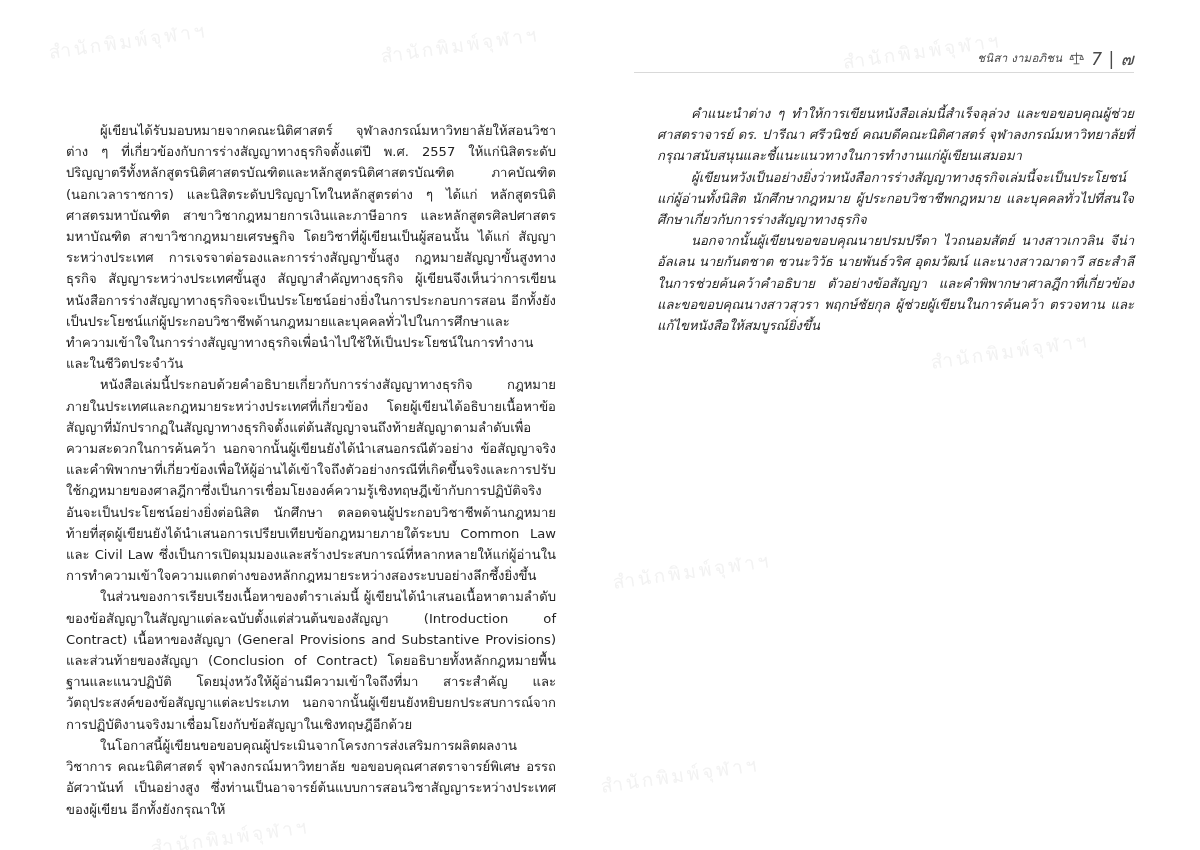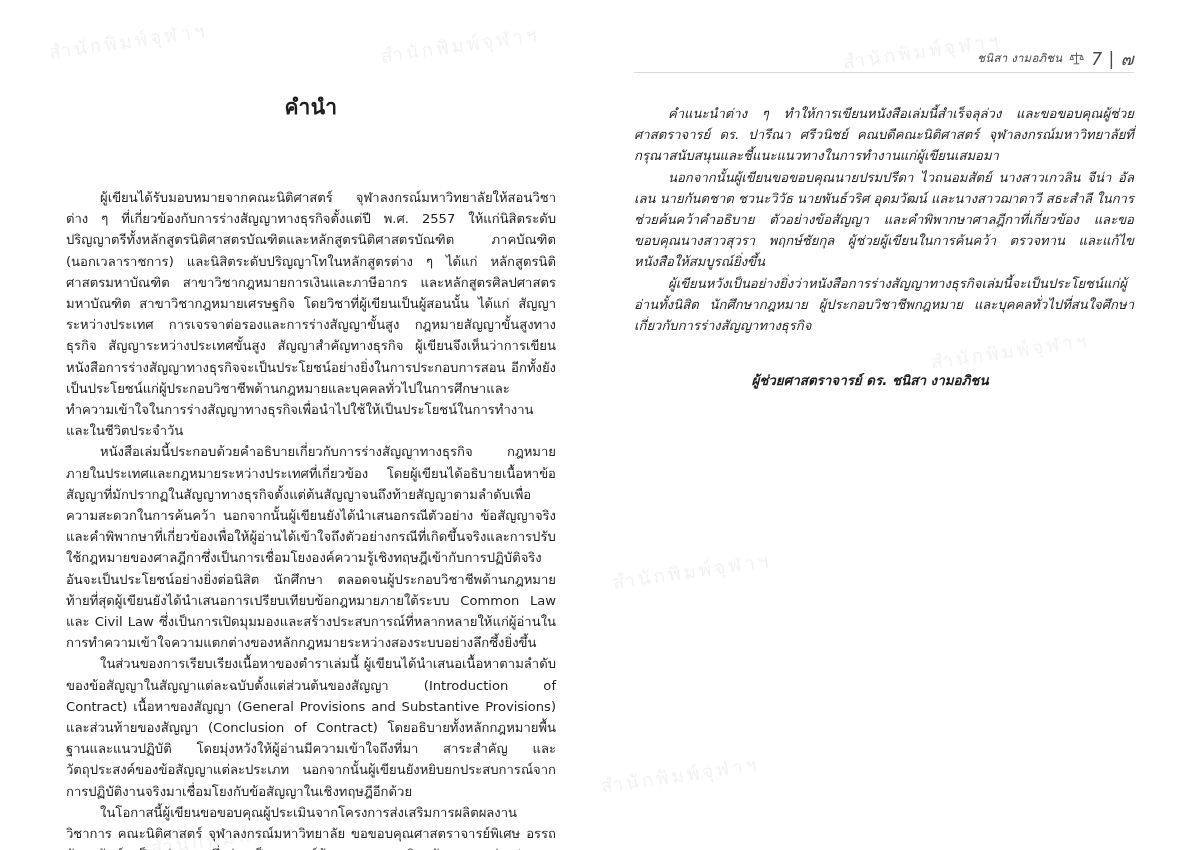--- a/index.html
+++ b/index.html
@@ -100,21 +100,21 @@
   .chapter-title {
     text-align: center;
     font-size: 21px;
     font-weight: bold;
     color: #1d1d1d;
     margin: 34px 0 0 0;
     letter-spacing: .5px;
   }
 
   .body-block { margin-top: 64px; }
-  .body-block-right { margin-top: 30px; }
+  .body-block-right { margin-top: 30px; margin-left: 23px; }
 
   p.para {
     margin: 0;
     font-size: 13.1px;
     line-height: 1.62;
     text-align: justify;
     text-justify: inter-word;
     text-indent: 34px;
     color: #232323;
     hyphens: none;
@@ -149,21 +149,20 @@
   <div class="wm wm-d">สำนักพิมพ์จุฬาฯ</div>
   <div class="wm wm-e">สำนักพิมพ์จุฬาฯ</div>
   <div class="wm wm-f">สำนักพิมพ์จุฬาฯ</div>
   <div class="wm wm-g">สำนักพิมพ์จุฬาฯ</div>
 </div>
 
 <div class="spread">
 
   <div class="page page-left">
 
-    <h1 class="chapter-title">คำนำ</h1>
 
     <div class="body-block">
       <p class="para">ผู้เขียนได้รับมอบหมายจากคณะนิติศาสตร์ จุฬาลงกรณ์มหาวิทยาลัยให้สอนวิชาต่าง ๆ ที่เกี่ยวข้องกับการร่างสัญญาทางธุรกิจตั้งแต่ปี พ.ศ. 2557 ให้แก่นิสิตระดับปริญญาตรีทั้งหลักสูตรนิติศาสตรบัณฑิตและหลักสูตรนิติศาสตรบัณฑิต ภาคบัณฑิต (นอกเวลาราชการ) และนิสิตระดับปริญญาโทในหลักสูตรต่าง ๆ ได้แก่ หลักสูตรนิติศาสตรมหาบัณฑิต สาขาวิชากฎหมายการเงินและภาษีอากร และหลักสูตรศิลปศาสตรมหาบัณฑิต สาขาวิชากฎหมายเศรษฐกิจ โดยวิชาที่ผู้เขียนเป็นผู้สอนนั้น ได้แก่ สัญญาระหว่างประเทศ การเจรจาต่อรองและการร่างสัญญาขั้นสูง กฎหมายสัญญาขั้นสูงทางธุรกิจ สัญญาระหว่างประเทศขั้นสูง สัญญาสำคัญทางธุรกิจ ผู้เขียนจึงเห็นว่าการเขียนหนังสือการร่างสัญญาทางธุรกิจจะเป็นประโยชน์อย่างยิ่งในการประกอบการสอน อีกทั้งยังเป็นประโยชน์แก่ผู้ประกอบวิชาชีพด้านกฎหมายและบุคคลทั่วไปในการศึกษาและทำความเข้าใจในการร่างสัญญาทางธุรกิจเพื่อนำไปใช้ให้เป็นประโยชน์ในการทำงานและในชีวิตประจำวัน</p>
       <p class="para">หนังสือเล่มนี้ประกอบด้วยคำอธิบายเกี่ยวกับการร่างสัญญาทางธุรกิจ กฎหมายภายในประเทศและกฎหมายระหว่างประเทศที่เกี่ยวข้อง โดยผู้เขียนได้อธิบายเนื้อหาข้อสัญญาที่มักปรากฏในสัญญาทางธุรกิจตั้งแต่ต้นสัญญาจนถึงท้ายสัญญาตามลำดับเพื่อความสะดวกในการค้นคว้า นอกจากนั้นผู้เขียนยังได้นำเสนอกรณีตัวอย่าง ข้อสัญญาจริง และคำพิพากษาที่เกี่ยวข้องเพื่อให้ผู้อ่านได้เข้าใจถึงตัวอย่างกรณีที่เกิดขึ้นจริงและการปรับใช้กฎหมายของศาลฎีกาซึ่งเป็นการเชื่อมโยงองค์ความรู้เชิงทฤษฎีเข้ากับการปฏิบัติจริง อันจะเป็นประโยชน์อย่างยิ่งต่อนิสิต นักศึกษา ตลอดจนผู้ประกอบวิชาชีพด้านกฎหมาย ท้ายที่สุดผู้เขียนยังได้นำเสนอการเปรียบเทียบข้อกฎหมายภายใต้ระบบ Common Law และ Civil Law ซึ่งเป็นการเปิดมุมมองและสร้างประสบการณ์ที่หลากหลายให้แก่ผู้อ่านในการทำความเข้าใจความแตกต่างของหลักกฎหมายระหว่างสองระบบอย่างลึกซึ้งยิ่งขึ้น</p>
       <p class="para">ในส่วนของการเรียบเรียงเนื้อหาของตำราเล่มนี้ ผู้เขียนได้นำเสนอเนื้อหาตามลำดับของข้อสัญญาในสัญญาแต่ละฉบับตั้งแต่ส่วนต้นของสัญญา (Introduction of Contract) เนื้อหาของสัญญา (General Provisions and Substantive Provisions) และส่วนท้ายของสัญญา (Conclusion of Contract) โดยอธิบายทั้งหลักกฎหมายพื้นฐานและแนวปฏิบัติ โดยมุ่งหวังให้ผู้อ่านมีความเข้าใจถึงที่มา สาระสำคัญ และวัตถุประสงค์ของข้อสัญญาแต่ละประเภท นอกจากนั้นผู้เขียนยังหยิบยกประสบการณ์จากการปฏิบัติงานจริงมาเชื่อมโยงกับข้อสัญญาในเชิงทฤษฎีอีกด้วย</p>
       <p class="para">ในโอกาสนี้ผู้เขียนขอขอบคุณผู้ประเมินจากโครงการส่งเสริมการผลิตผลงานวิชาการ คณะนิติศาสตร์ จุฬาลงกรณ์มหาวิทยาลัย ขอขอบคุณศาสตราจารย์พิเศษ อรรถ อัศวานันท์ เป็นอย่างสูง ซึ่งท่านเป็นอาจารย์ต้นแบบการสอนวิชาสัญญาระหว่างประเทศของผู้เขียน อีกทั้งยังกรุณาให้</p>
     </div>
 
   </div>
 
@@ -179,23 +178,22 @@
           <path d="M4 7 L1.5 13.5 L6.5 13.5 Z"></path>
           <path d="M20 7 L17.5 13.5 L22.5 13.5 Z"></path>
         </svg>
       </span>
       <span class="folio">7 | ๗</span>
     </div>
     <hr class="head-rule">
 
     <div class="body-block-right">
       <p class="para">คำแนะนำต่าง ๆ ทำให้การเขียนหนังสือเล่มนี้สำเร็จลุล่วง และขอขอบคุณผู้ช่วยศาสตราจารย์ ดร. ปารีณา ศรีวนิชย์ คณบดีคณะนิติศาสตร์ จุฬาลงกรณ์มหาวิทยาลัยที่กรุณาสนับสนุนและชี้แนะแนวทางในการทำงานแก่ผู้เขียนเสมอมา</p>
+      <p class="para">ผู้เขียนหวังเป็นอย่างยิ่งว่าหนังสือการร่างสัญญาทางธุรกิจเล่มนี้จะเป็นประโยชน์แก่ผู้อ่านทั้งนิสิต นักศึกษากฎหมาย ผู้ประกอบวิชาชีพกฎหมาย และบุคคลทั่วไปที่สนใจศึกษาเกี่ยวกับการร่างสัญญาทางธุรกิจ</p>
       <p class="para">นอกจากนั้นผู้เขียนขอขอบคุณนายปรมปรีดา ไวถนอมสัตย์ นางสาวเกวลิน จีน่า อัลเลน นายกันตชาต ชวนะวิวัธ นายพันธ์วริศ อุดมวัฒน์ และนางสาวฌาดาวี สธะสำลี ในการช่วยค้นคว้าคำอธิบาย ตัวอย่างข้อสัญญา และคำพิพากษาศาลฎีกาที่เกี่ยวข้อง และขอขอบคุณนางสาวสุวรา พฤกษ์ชัยกุล ผู้ช่วยผู้เขียนในการค้นคว้า ตรวจทาน และแก้ไขหนังสือให้สมบูรณ์ยิ่งขึ้น</p>
-      <p class="para">ผู้เขียนหวังเป็นอย่างยิ่งว่าหนังสือการร่างสัญญาทางธุรกิจเล่มนี้จะเป็นประโยชน์แก่ผู้อ่านทั้งนิสิต นักศึกษากฎหมาย ผู้ประกอบวิชาชีพกฎหมาย และบุคคลทั่วไปที่สนใจศึกษาเกี่ยวกับการร่างสัญญาทางธุรกิจ</p>
     </div>
 
     <div class="signature">
-      <div class="signature-name">ผู้ช่วยศาสตราจารย์ ดร. ชนิสา งามอภิชน</div>
     </div>
 
   </div>
 
 </div>
 
 </body></html>

